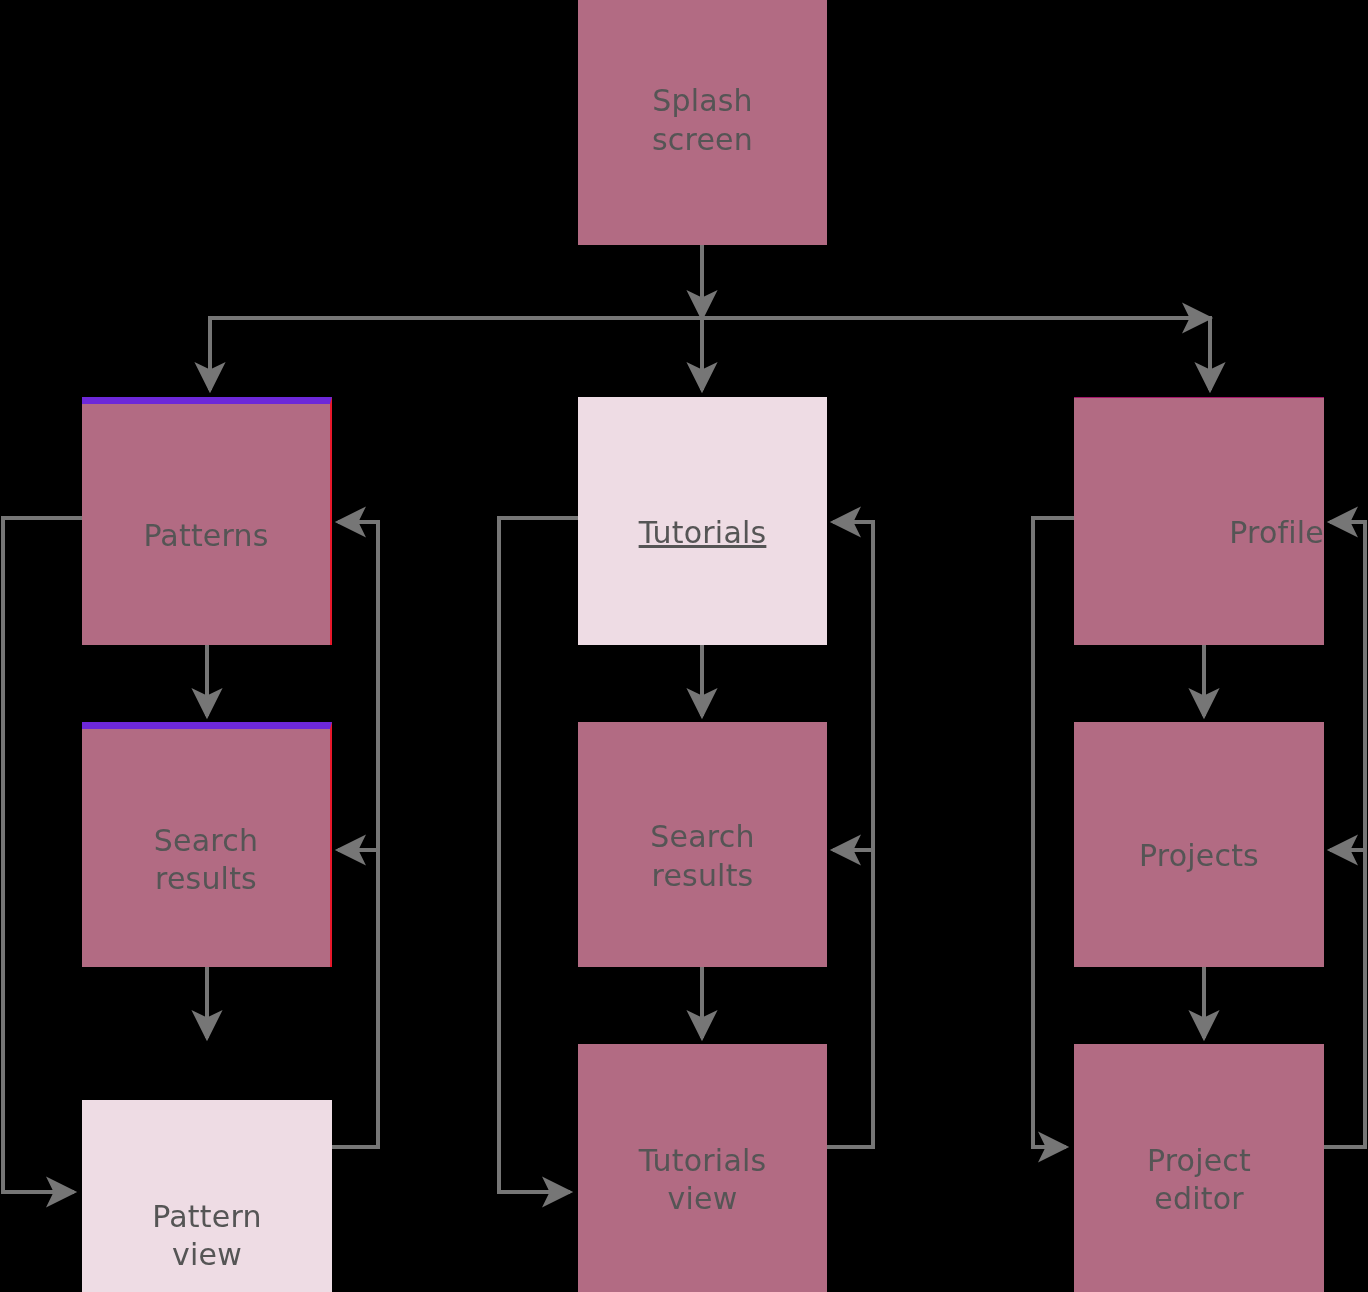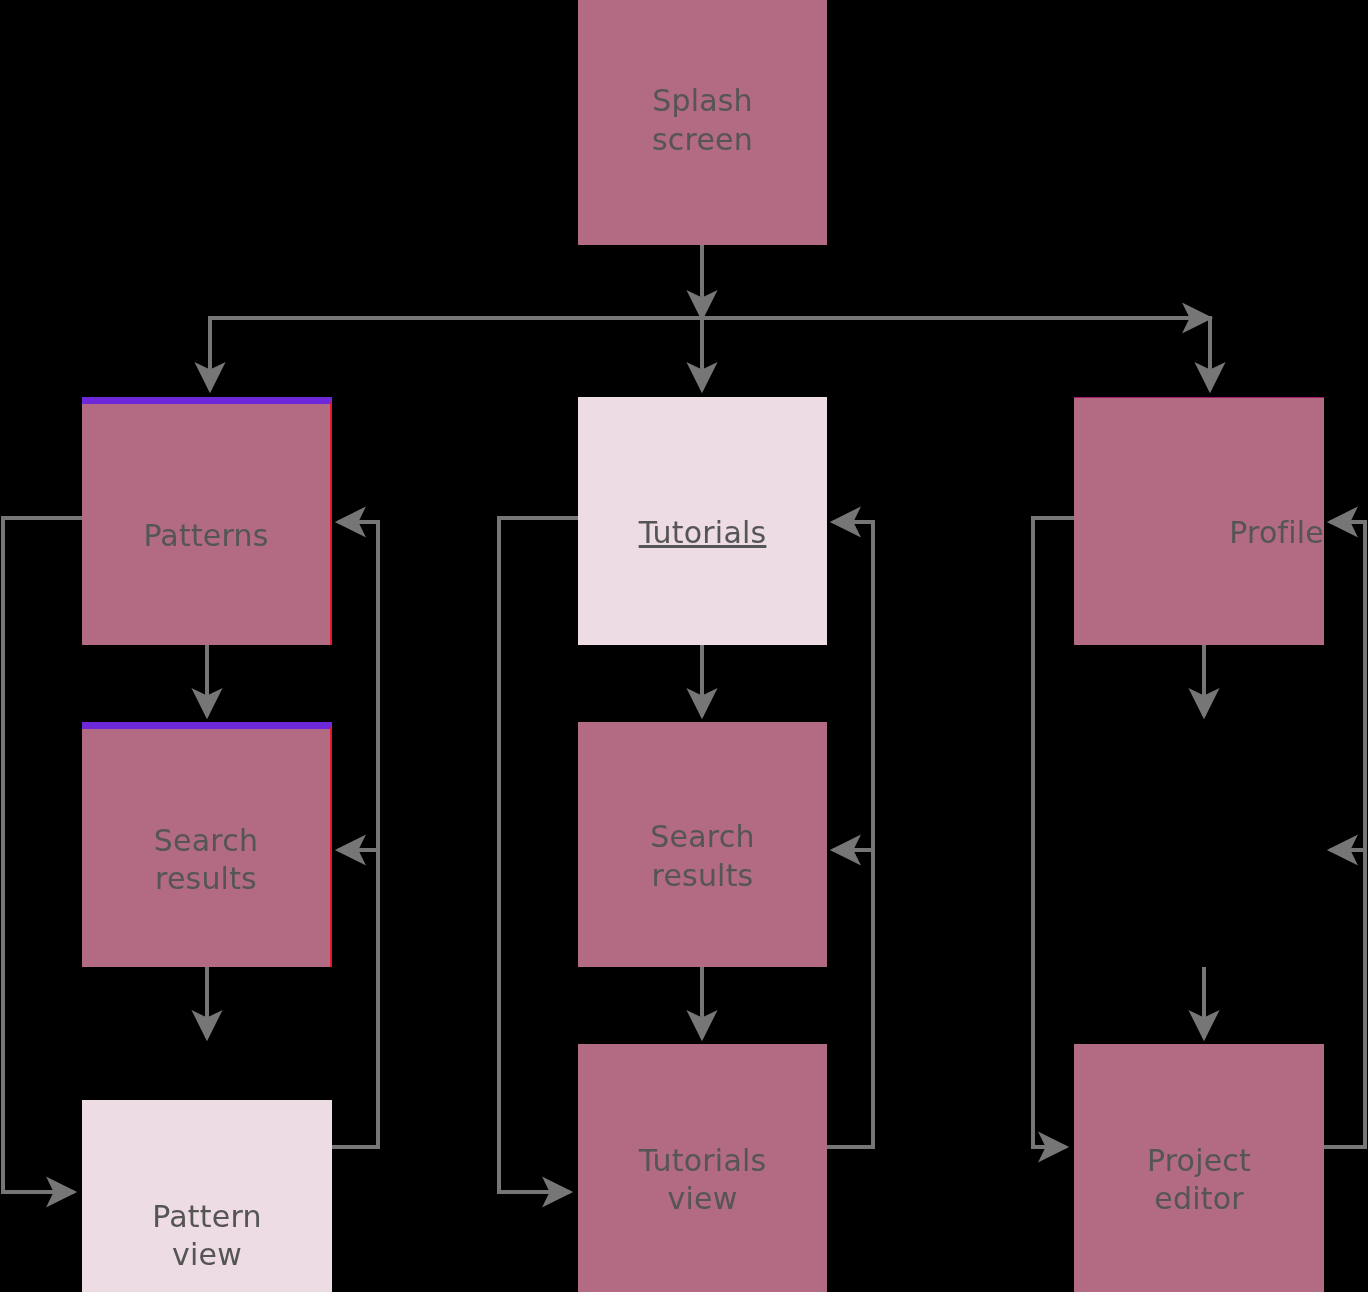--- a/index.html
+++ b/index.html
@@ -116,20 +116,23 @@
   <div class="node dark edge-hilite" style="left: 82px; top: 722px; width: 250px; height: 245px;">
     <span class="node-label">Search
 results</span>
   </div>
 
   <div class="node dark" style="left: 578px; top: 722px; width: 249px; height: 245px;">
     <span class="node-label">Search
 results</span>
   </div>
 
+  <div class="node dark" style="left: 1074px; top: 722px; width: 250px; height: 245px;">
+    <span class="node-label">Projects</span>
+  </div>
 
   <div class="node light" style="left: 82px; top: 1100px; width: 250px; height: 248px;">
     <span class="node-label">Pattern
 view</span>
   </div>
 
   <div class="node dark" style="left: 578px; top: 1044px; width: 249px; height: 248px;">
     <span class="node-label">Tutorials
 view</span>
   </div>

